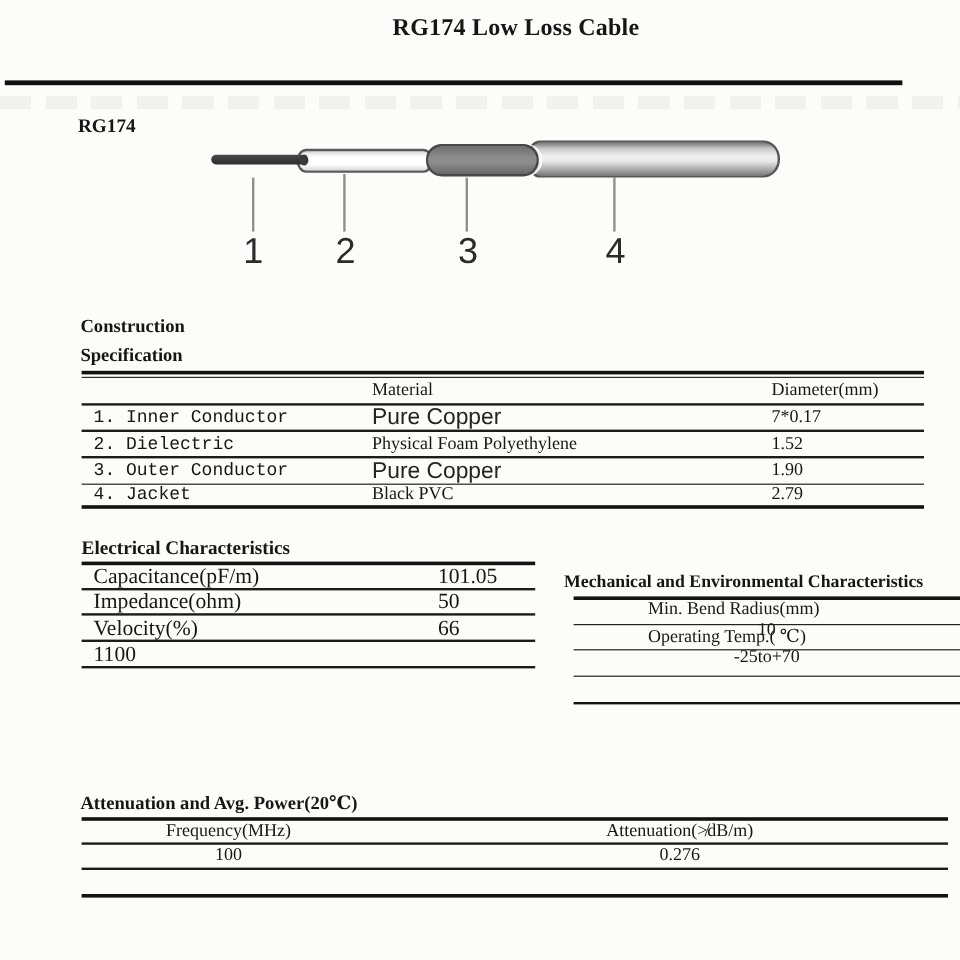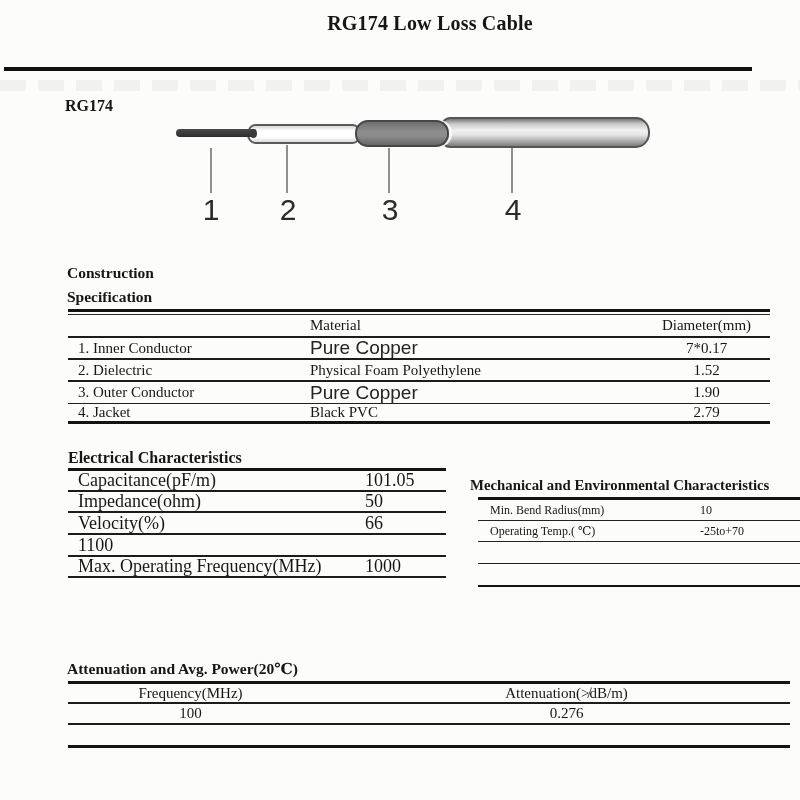--- a/index.html
+++ b/index.html
@@ -55,37 +55,37 @@
   .constr-h2{left:67px;top:288px;font-size:15.5px;font-weight:bold;}
   .constr-table{left:68px;top:309px;width:702px;}
   .dline-a{height:3px;background:#131313;}
   .dline-b{height:1px;background:#2a2a2a;margin-top:2px;}
   .constr-table .row{font-size:15px;}
   .ct-head{height:23px;border-bottom:2px solid #1c1c1c;}
   .ct-r1{height:22px;border-bottom:2px solid #1c1c1c;}
   .ct-r2{height:22px;border-bottom:2px solid #1c1c1c;}
   .ct-r3{height:22px;border-bottom:1.5px solid #222;}
   .ct-r4{height:20px;border-bottom:3px solid #131313;}
-  .c1{width:242px;padding-left:10px;box-sizing:border-box;}
+  .c1{width:242px;padding-left:10px;box-sizing:border-box;font-family:Liberation Mono, monospace;}
   .c2{width:333px;}
-  .c3{width:127px;text-align:center;}
+  .c3{width:127px;text-align:left;}
 
   
   .elec{left:68px;top:449px;width:378px;}
   .sec-heading{font-size:16px;font-weight:bold;height:18px;}
   .sec-rule{height:3px;background:#131313;margin-top:1px;}
   .elec .row{height:21px;border-bottom:2px solid #1c1c1c;font-size:18px;}
   .elec .row:nth-of-type(5),.elec .row:nth-of-type(6){height:22px;}
   .e1{width:287px;padding-left:10px;box-sizing:border-box;}
   .e2{flex:1;margin-left:10px;}
 
   
   .mech-heading{left:470px;top:477px;width:330px;font-size:14.8px;font-weight:bold;}
   .mech{left:478px;top:496px;width:322px;}
-  .mech .row{height:21px;border-bottom:1.5px solid #222;font-size:12px;}
+  .mech .row{height:21px;border-bottom:1.5px solid #222;font-size:15px;flex-direction:column;}
   .mech .row.m3{height:22px;}
   .mech .row.m4{height:23px;border-bottom:2.5px solid #131313;}
   .m1{width:222px;padding-left:12px;box-sizing:border-box;}
   .m2{flex:1;}
 
   
   .atten-heading{left:67px;top:659px;font-size:15.5px;font-weight:bold;}
   .atten{left:68px;top:681px;width:722px;}
   .atten .row{font-size:15px;}
   .at-head{height:20px;border-bottom:2px solid #1c1c1c;}
@@ -164,24 +164,20 @@
     <div class="e1">Impedance(ohm)</div>
     <div class="e2">50</div>
   </div>
   <div class="row">
     <div class="e1">Velocity(%)</div>
     <div class="e2">66</div>
   </div>
   <div class="row">
     <div class="e2">1100</div>
   </div>
-  <div class="row">
-    <div class="e1">Max. Operating Frequency(MHz)</div>
-    <div class="e2">1000</div>
-  </div>
 </div>
 
 <div class="abs mech-heading">Mechanical and Environmental Characteristics</div>
 <div class="abs mech">
   <div class="sec-rule"></div>
   <div class="row">
     <div class="m1">Min. Bend Radius(mm)</div>
     <div class="m2">10</div>
   </div>
   <div class="row">

